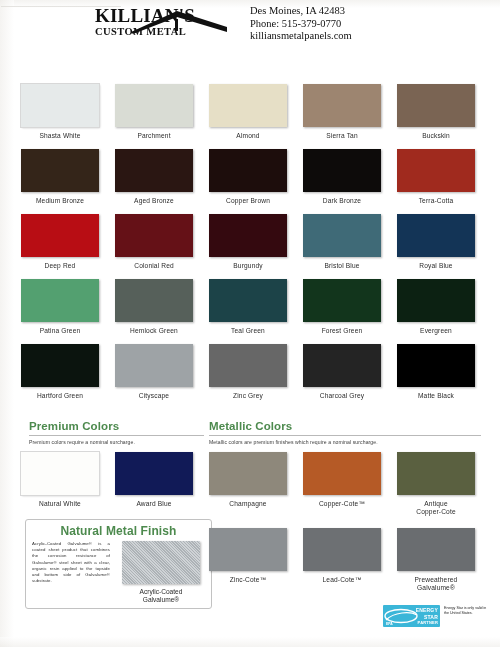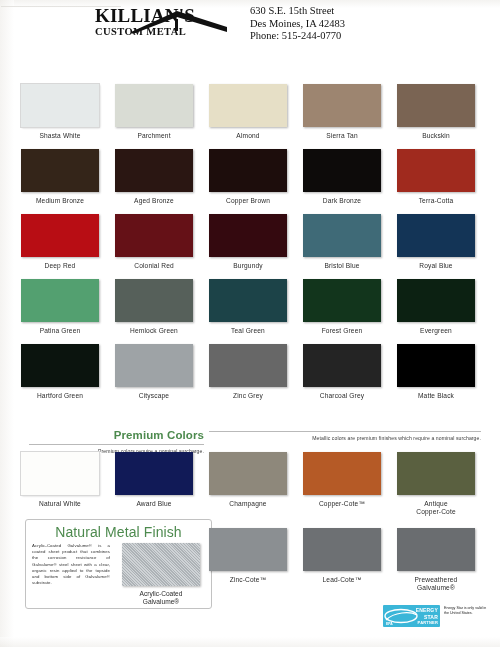--- a/index.html
+++ b/index.html
@@ -29,35 +29,35 @@
   .row{position:relative;height:65px;}
   .cell{position:absolute;width:94px;text-align:center;}
   .sw{width:78px;height:43px;margin:0 auto;display:block;
       box-shadow:1px 1px 2px rgba(0,0,0,.30);}
   .sw.bordered{box-shadow:0 0 0 1px #d8d8d8, 1px 1px 2px rgba(0,0,0,.22);}
   .lbl{font-size:6.6px;color:#2b2b2b;margin-top:4.5px;line-height:8px;
        letter-spacing:.15px;}
 
   
   .sections{position:absolute;left:0;top:412px;width:500px;}
-  .sec{position:absolute;top:17px;text-align:right;}
+  .sec{position:absolute;top:8px;}
   .sec.left{left:29px;width:175px;}
   .sec.right{left:209px;width:272px;}
   .sec-title{font-size:11.5px;font-weight:bold;color:#4d8a4e;letter-spacing:.1px;
      line-height:13px;}
   .sec-rule{height:1px;background:#b9b9b9;margin-top:2px;}
   .sec-sub{font-size:5.1px;color:#3a3a3a;margin-top:3px;line-height:7px;letter-spacing:.1px;}
 
   
   .prow{position:absolute;left:0;top:452px;width:500px;height:72px;}
 
   
   .nmf{position:absolute;left:25px;top:519px;width:185px;height:88px;
        border:1px solid #c2c2c2;border-radius:3px;background:#fff;}
-  .nmf-title{font-size:14px;font-weight:normal;color:#4d8a4e;text-align:center;
+  .nmf-title{font-size:12px;font-weight:bold;color:#4d8a4e;text-align:center;
        margin-top:4px;letter-spacing:.1px;}
   .nmf-body{position:relative;margin-top:3px;height:68px;}
   .nmf-text{position:absolute;left:6px;top:0;width:78px;font-size:4.3px;
        color:#2f2f2f;line-height:6.2px;text-align:justify;letter-spacing:.1px;}
   .nmf-sw-wrap{position:absolute;left:92px;top:0;width:86px;text-align:center;}
   .nmf-sw{width:78px;height:43px;margin:0 auto;
        box-shadow:1px 1px 2px rgba(0,0,0,.28);}
   .nmf-lbl{font-size:6.6px;color:#2b2b2b;margin-top:4px;line-height:8px;}
 
   
@@ -99,23 +99,23 @@
   <div class="header">
     <div class="logo-block">
       <div class="logo-line1">KILLIAN'S</div>
       <div class="logo-line2">CUSTOM METAL</div>
     </div>
     <svg class="logo-roof" viewBox="0 0 98 26">
       <path d="M0 24 L46 3 L96 19 L96 24 L46 9 L2 26 Z" fill="#111"></path>
       <rect x="44" y="11" width="3" height="12" fill="#111"></rect>
     </svg>
     <div class="addr">
-      <div>630 S.E. 15th Street</div>
       <div>Des Moines, IA 42483</div>
-      <div>Phone: 515-244-0770</div>
+      <div>Phone: 515-379-0770</div>
+      <div>killiansmetalpanels.com</div>
     </div>
   </div>
 
   <div class="grid" id="grid">
       <div class="row">
         <div class="cell" style="left: 13px;">
           <div class="sw bordered" title="Shasta White" style="background: rgb(230, 234, 234);"></div>
           <div class="lbl">Shasta White</div>
         </div>
         <div class="cell" style="left: 107px;">
@@ -225,20 +225,21 @@
       </div>
     </div>
 
   <div class="sections">
     <div class="sec left">
       <div class="sec-title">Premium Colors</div>
       <div class="sec-rule"></div>
       <div class="sec-sub">Premium colors require a nominal surcharge.</div>
     </div>
     <div class="sec right">
+      <div class="sec-title">Metallic Colors</div>
       <div class="sec-rule"></div>
       <div class="sec-sub">Metallic colors are premium finishes which require a nominal surcharge.</div>
     </div>
   </div>
 
   <div class="prow" id="premium-row">
       <div class="cell" style="left: 13px;">
         <div class="sw bordered" title="Natural White" style="background: rgb(253, 253, 251);"></div>
         <div class="lbl">Natural White</div>
       </div>

